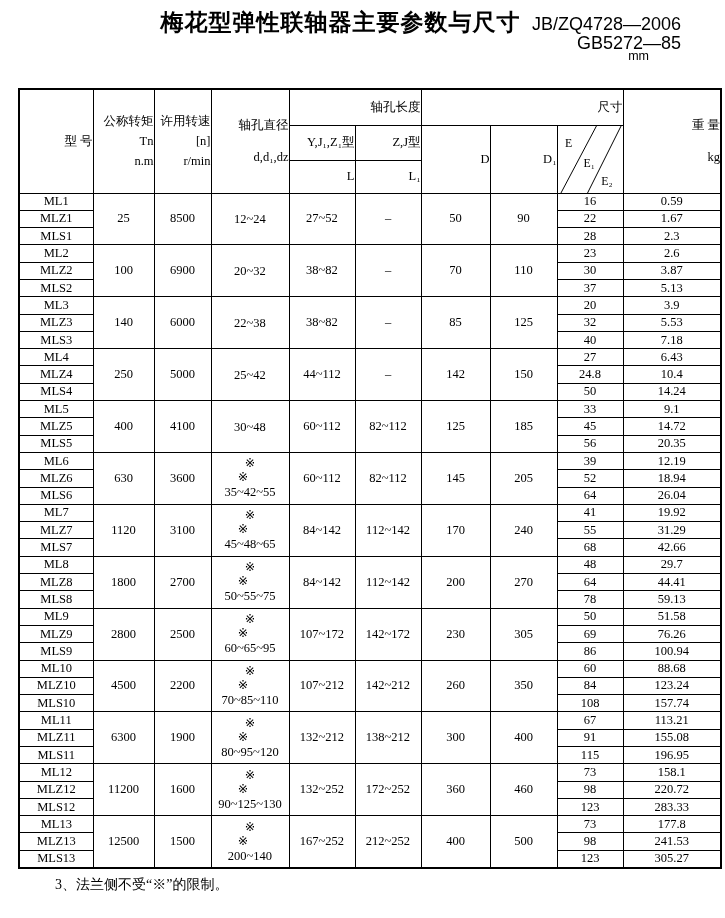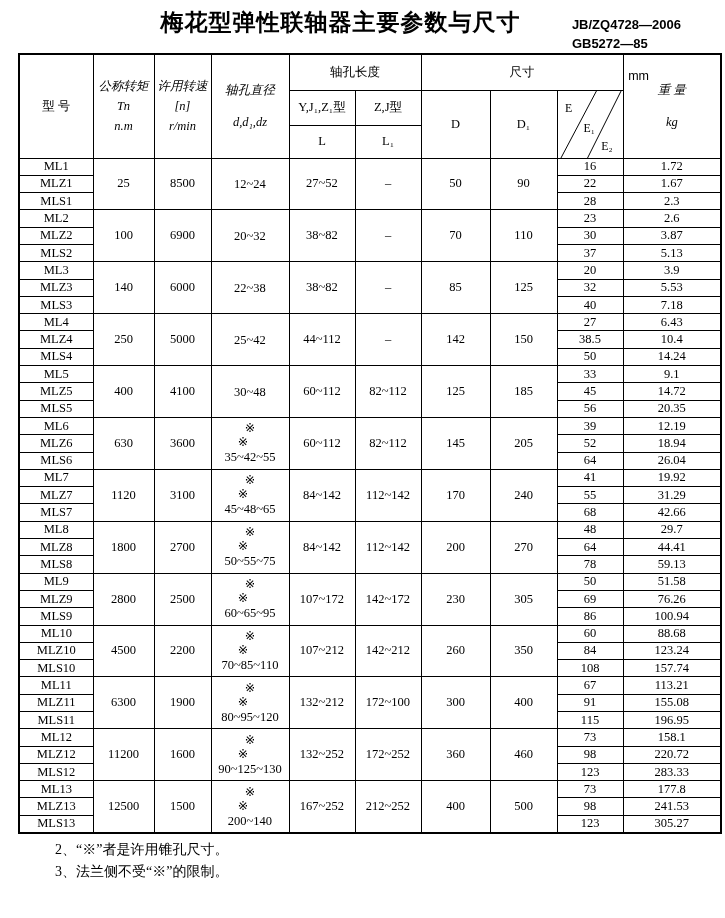--- a/index.html
+++ b/index.html
@@ -2,53 +2,52 @@
 <html><head>
 <meta charset="utf-8">
 <style>
   html, body { margin: 0; padding: 0; }
   body {
     width: 725px; height: 918px;
     background: #ffffff; color: #000;
     font-family: "Liberation Serif", "DejaVu Serif", serif;
     position: relative; overflow: hidden;
   }
-  .top { position: relative; height: 53px; }
+  .top { position: relative; height: 88px; }
   .title {
     margin: 0; padding-top: 7px;
     text-align: center; transform: translateX(-22px);
     font-size: 23px; font-weight: bold; letter-spacing: 1px;
     font-family: "Liberation Serif", "DejaVu Serif", serif;
   }
   .standards {
     position: absolute; top: 15px; right: 44px;
-    text-align: left; font-size: 13px; line-height: 19px;
+    text-align: right; font-size: 18px; line-height: 19px;
     font-family: "Liberation Sans", "DejaVu Sans", sans-serif;
-    font-weight: bold;
   }
   .unit {
-    position: absolute; top: 69px; right: 76px;
+    position: absolute; top: 49px; right: 76px;
     font-size: 12.5px;
     font-family: "Liberation Sans", "DejaVu Sans", sans-serif;
   }
   table.spec {
     border-collapse: collapse; table-layout: fixed;
     width: 702px; margin-left: 18px;
     border: 2px solid #000;
   }
   th, td {
     border: 1px solid #000; text-align: center; vertical-align: middle;
     padding: 0; font-weight: normal; overflow: hidden;
     font-family: "Liberation Serif", "DejaVu Sans", serif;
   }
-  thead th { font-size: 12.5px; }
+  thead th { font-size: 12.5px; text-align: right; }
   thead tr.h1 { height: 36px; }
   thead tr.h2 { height: 34px; }
   thead tr.h3 { height: 32px; }
-  thead th .ln { line-height: 20px; font-style: italic; }
+  thead th .ln { line-height: 20px; }
   thead th .gap { margin-top: 12px; }
   thead th .kg { margin-top: 12px; }
   tbody td { font-size: 12.5px; height: 16.3px; line-height: 15px; }
   td.bore .marks { line-height: 14px; letter-spacing: 14px; text-indent: 14px; }
   td.bore div { line-height: 16px; }
   th.ecell { position: relative; padding: 0; }
   th.ecell svg { display: block; width: 100%; height: 100%; }
   th.ecell line { stroke: #000; stroke-width: 1; }
   th.ecell text { font-size: 12px; font-family: "Liberation Serif", "DejaVu Sans", serif; }
   .notes {
@@ -131,21 +130,21 @@
         <td rowspan="3">25</td>
         <td rowspan="3">8500</td>
         <td class="bore" rowspan="3">
           <div>12~24</div>
         </td>
         <td rowspan="3">27~52</td>
         <td rowspan="3">–</td>
         <td rowspan="3">50</td>
         <td rowspan="3">90</td>
         <td>16</td>
-        <td>1.72</td>
+        <td>0.59</td>
       </tr>
       <tr>
         <td class="model">MLZ1</td>
         <td>22</td>
         <td>1.67</td>
       </tr>
       <tr>
         <td class="model">MLS1</td>
         <td>28</td>
         <td>2.3</td>
@@ -207,21 +206,21 @@
         </td>
         <td rowspan="3">44~112</td>
         <td rowspan="3">–</td>
         <td rowspan="3">142</td>
         <td rowspan="3">150</td>
         <td>27</td>
         <td>6.43</td>
       </tr>
       <tr>
         <td class="model">MLZ4</td>
-        <td>38.5</td>
+        <td>24.8</td>
         <td>10.4</td>
       </tr>
       <tr>
         <td class="model">MLS4</td>
         <td>50</td>
         <td>14.24</td>
       </tr>
       <tr>
         <td class="model">ML5</td>
         <td rowspan="3">400</td>
@@ -373,21 +372,21 @@
       </tr>
       <tr>
         <td class="model">ML11</td>
         <td rowspan="3">6300</td>
         <td rowspan="3">1900</td>
         <td class="bore" rowspan="3">
           <div class="marks">※ ※</div>
           <div>80~95~120</div>
         </td>
         <td rowspan="3">132~212</td>
-        <td rowspan="3">172~100</td>
+        <td rowspan="3">138~212</td>
         <td rowspan="3">300</td>
         <td rowspan="3">400</td>
         <td>67</td>
         <td>113.21</td>
       </tr>
       <tr>
         <td class="model">MLZ11</td>
         <td>91</td>
         <td>155.08</td>
       </tr>
@@ -443,15 +442,14 @@
       </tr>
       <tr>
         <td class="model">MLS13</td>
         <td>123</td>
         <td>305.27</td>
       </tr>
     </tbody>
 </table>
 
 <div class="notes">
-  <div class="indent">2、“※”者是许用锥孔尺寸。</div>
   <div class="indent">3、法兰侧不受“※”的限制。</div>
 </div>
 
 </body></html>

